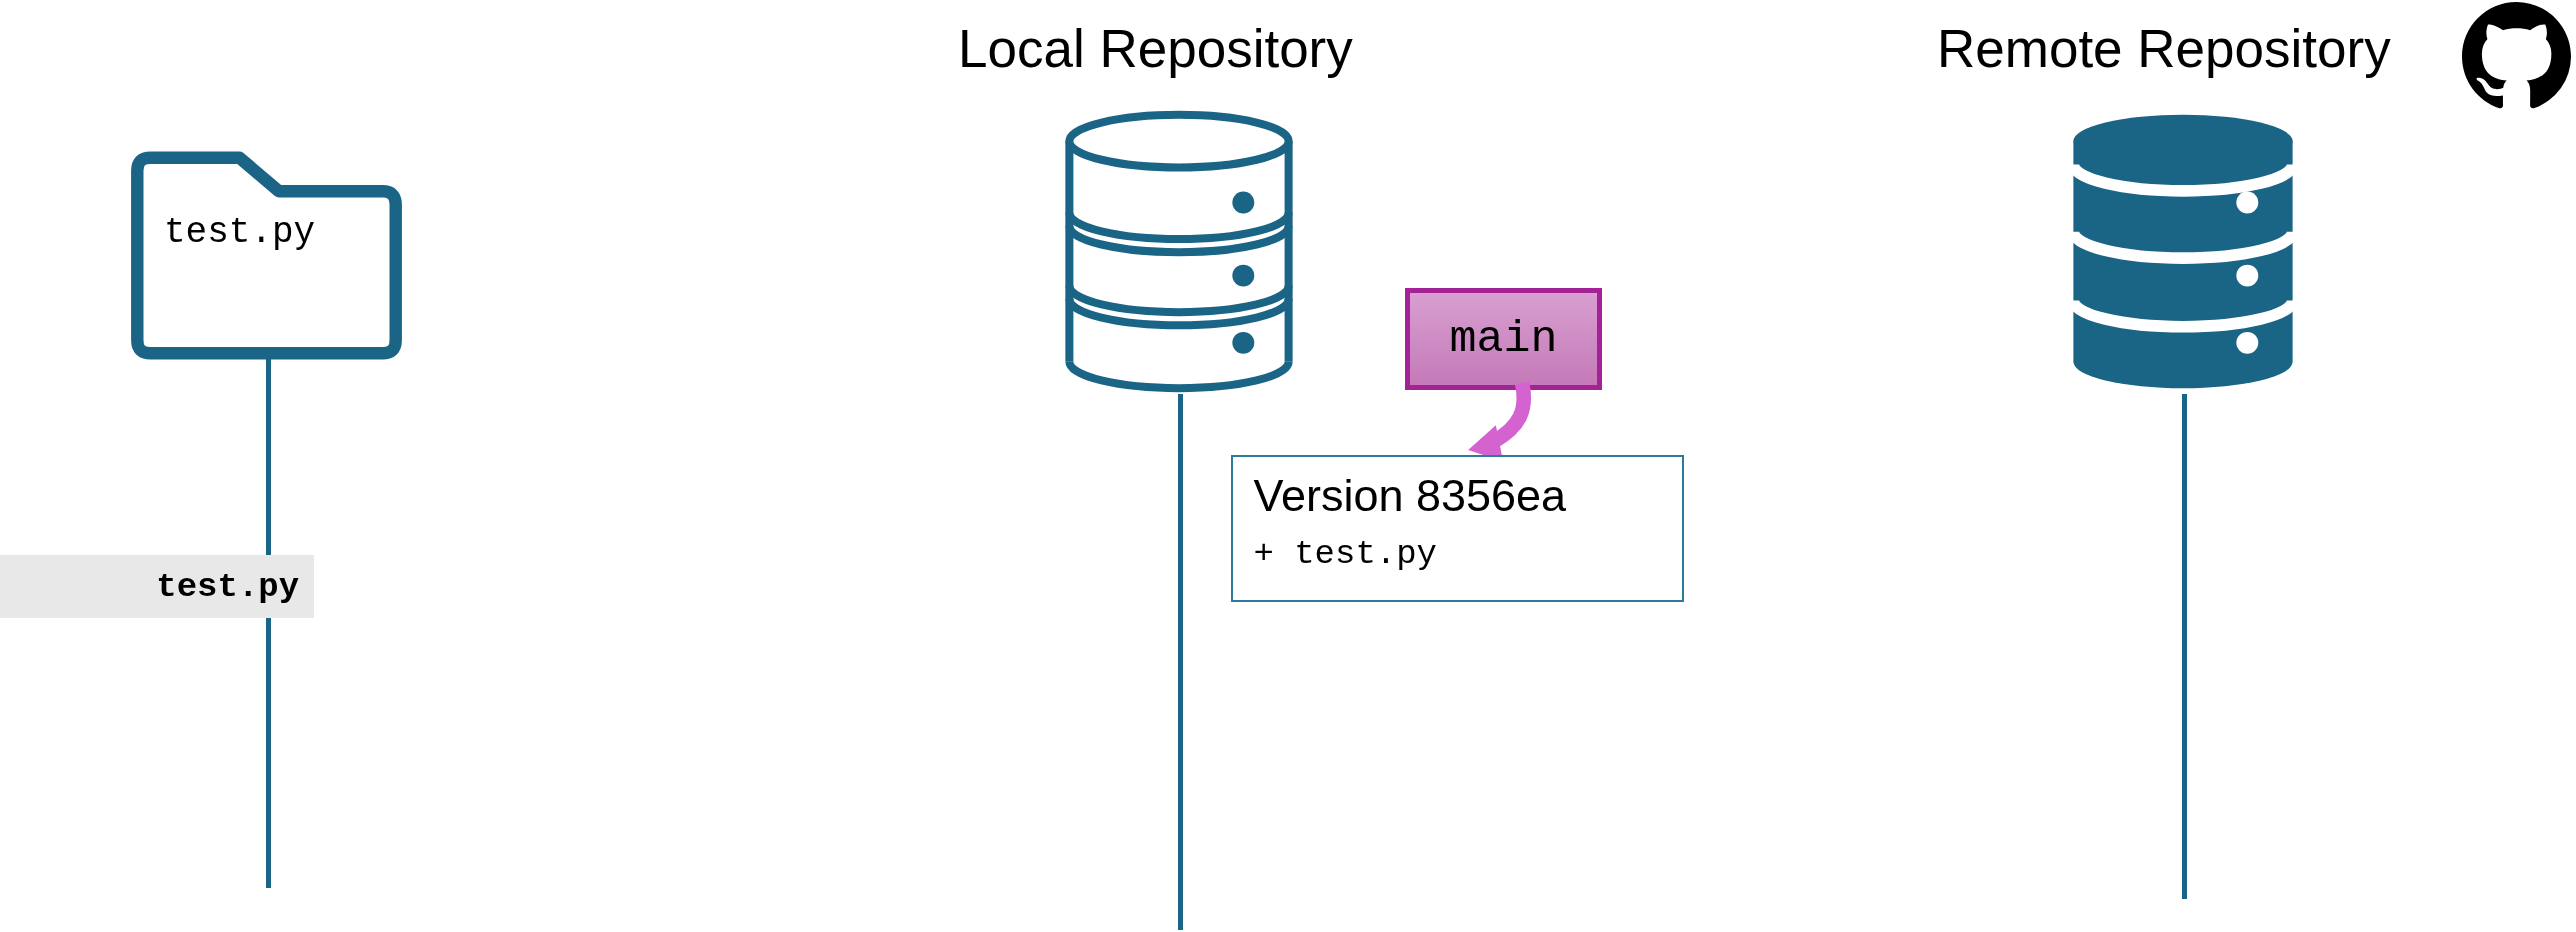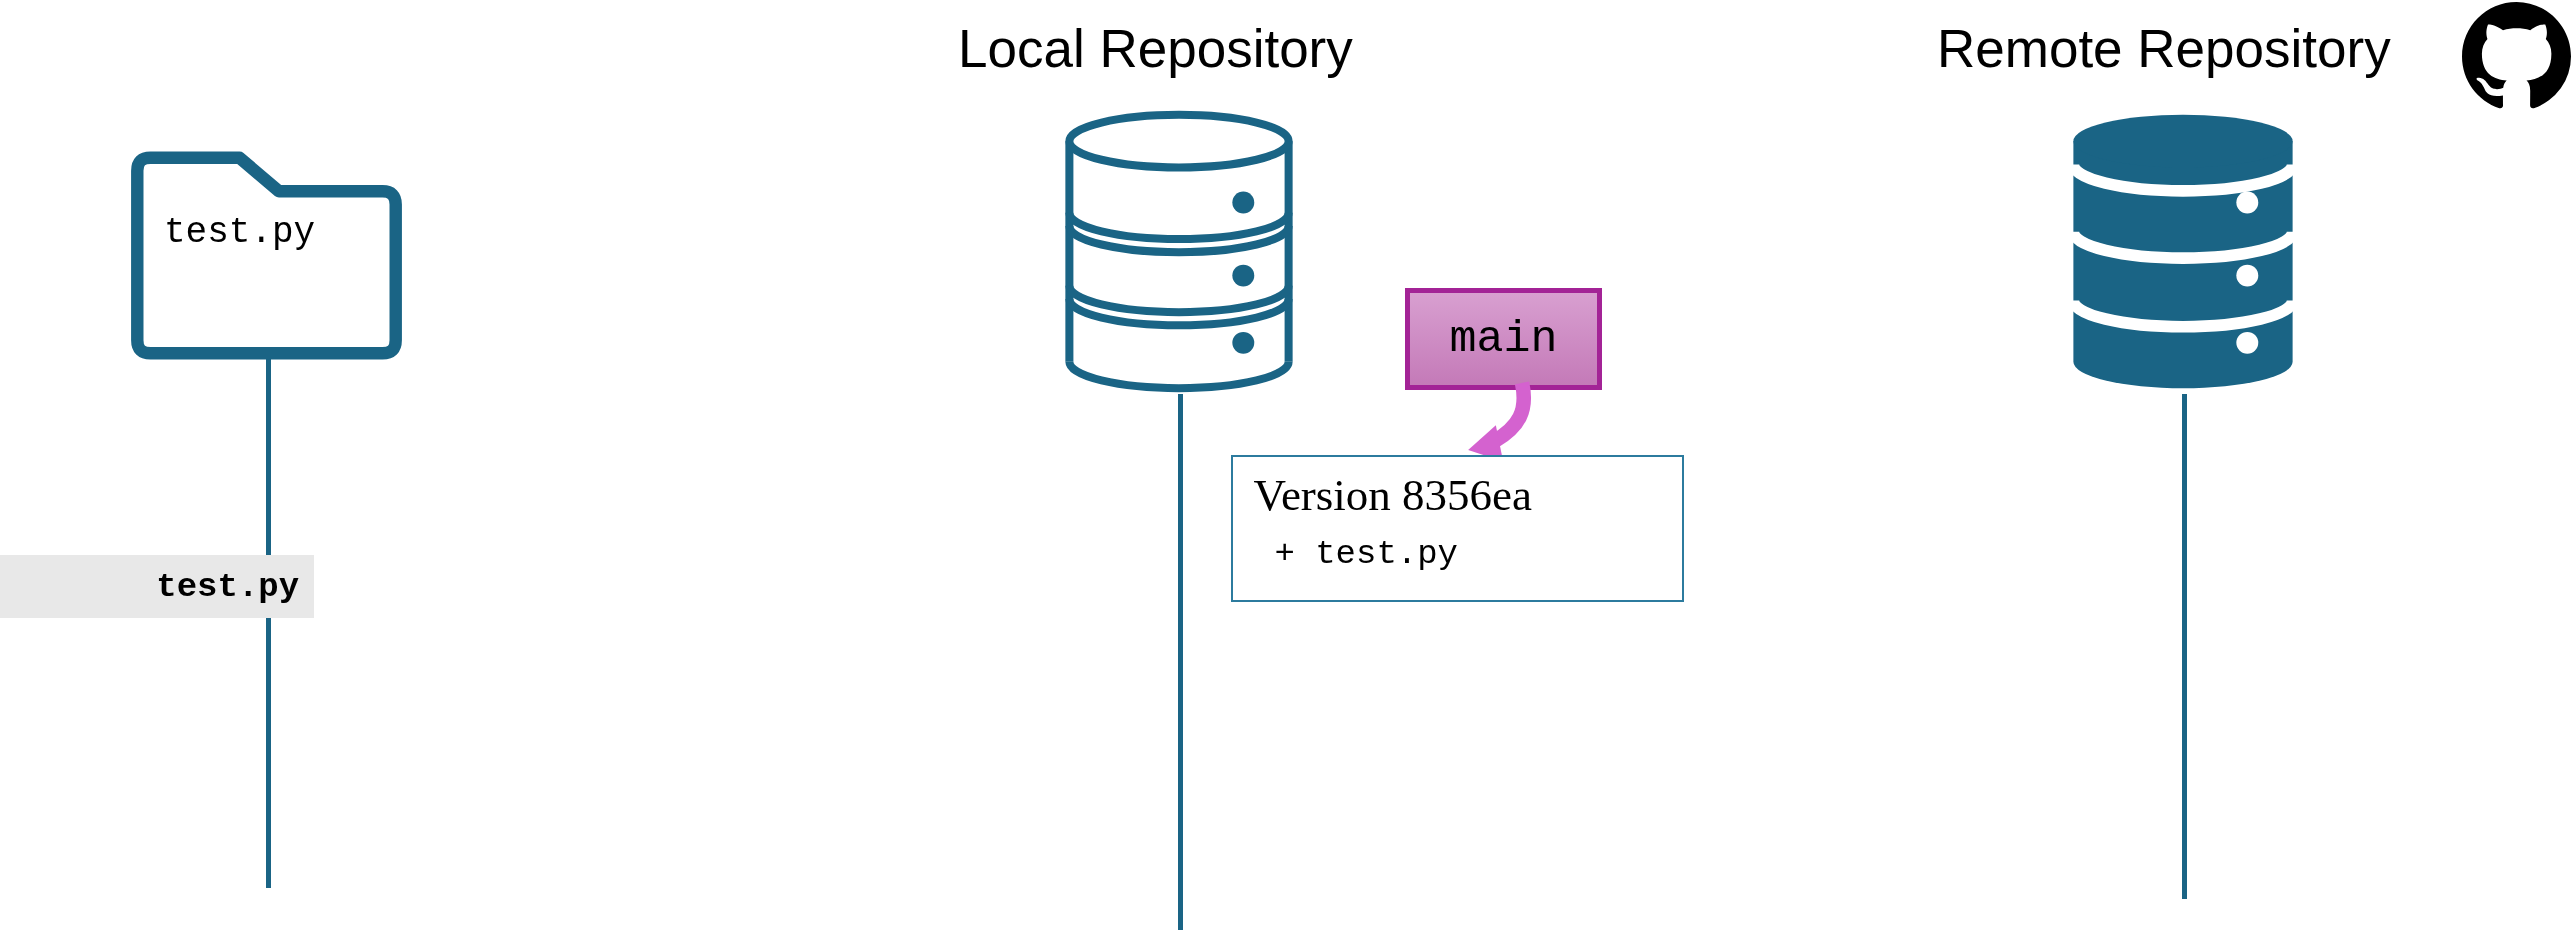--- a/index.html
+++ b/index.html
@@ -143,36 +143,35 @@
     width: 453px;
     height: 147px;
     background: #ffffff;
     border: 2.9px solid #2c7b9e;
     box-sizing: border-box;
   }
   #version-box .version-title {
     position: absolute;
     left: 20.4px;
     top: 16px;
-    font-family: Liberation Serif, serif;
+    font-family: Liberation Sans, sans-serif;
     font-size: 45px;
     line-height: 1;
     color: #000000;
     white-space: nowrap;
   }
   #version-box .version-change {
     position: absolute;
     left: 20.4px;
     top: 80px;
     font-family: "Liberation Mono", "DejaVu Sans Mono", monospace;
     font-size: 34px;
     line-height: 1;
     color: #000000;
     white-space: nowrap;
-    margin-left: 21px;
   }
 </style>
 </head>
 <body>
 
 <div id="canvas">
 
 
   <div class="col-heading" id="heading-remote">Remote Repository</div>
 

